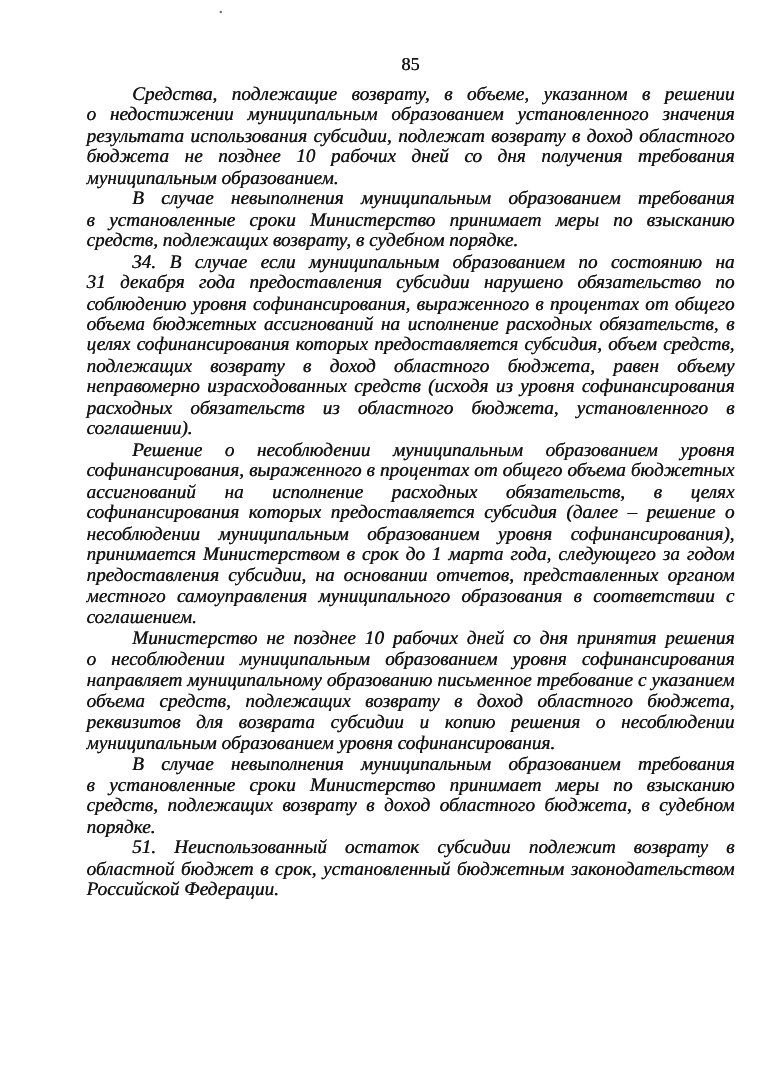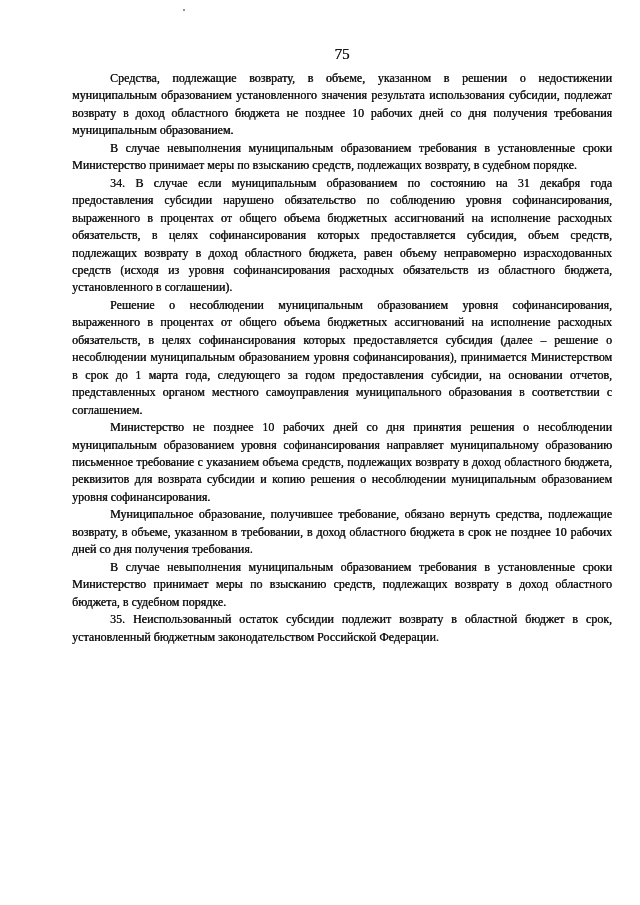--- a/index.html
+++ b/index.html
@@ -29,47 +29,47 @@
   }
   .content {
     position: absolute;
     top: 70px;
     left: 72px;
     width: 540px;
   }
   .content p {
     margin: 0;
     padding: 0;
-    font-size: 12px;
+    font-size: 16px;
     line-height: 17.45px;
     text-align: justify;
     text-align-last: left;
     text-indent: 38px;
+    font-style: italic;
   }
   .speck {
     position: absolute;
     top: 9px;
     left: 183px;
     width: 2px;
     height: 2px;
     background: #6f6f6f;
     border-radius: 50%;
   }
 </style>
 </head>
 <body>
 
 <div class="page" style="color: rgb(22, 22, 22); background: rgb(255, 255, 255);">
   <div class="speck"></div>
 
-  <div class="page-number">75</div>
+  <div class="page-number">85</div>
 
   <div class="content">
     <p>Средства, подлежащие возврату, в объеме, указанном в решении о&nbsp;недостижении муниципальным образованием установленного значения результата использования субсидии, подлежат возврату в доход областного бюджета не&nbsp;позднее 10&nbsp;рабочих дней со дня получения требования муниципальным образованием.</p>
     <p>В случае невыполнения муниципальным образованием требования в&nbsp;установленные сроки Министерство принимает меры по взысканию средств, подлежащих возврату, в судебном порядке.</p>
     <p>34. В случае если муниципальным образованием по состоянию на 31&nbsp;декабря года предоставления субсидии нарушено обязательство по соблюдению уровня софинансирования, выраженного в процентах от общего объема бюджетных ассигнований на исполнение расходных обязательств, в целях софинансирования которых предоставляется субсидия, объем средств, подлежащих возврату в доход областного бюджета, равен объему неправомерно израсходованных средств (исходя из уровня софинансирования расходных обязательств из областного бюджета, установленного в соглашении).</p>
     <p>Решение о несоблюдении муниципальным образованием уровня софинансирования, выраженного в процентах от общего объема бюджетных ассигнований на исполнение расходных обязательств, в целях софинансирования которых предоставляется субсидия (далее – решение о несоблюдении муниципальным образованием уровня софинансирования), принимается Министерством в срок до 1&nbsp;марта года, следующего за годом предоставления субсидии, на основании отчетов, представленных органом местного самоуправления муниципального образования в соответствии с соглашением.</p>
     <p>Министерство не&nbsp;позднее 10&nbsp;рабочих дней со дня принятия решения о&nbsp;несоблюдении муниципальным образованием уровня софинансирования направляет муниципальному образованию письменное требование с указанием объема средств, подлежащих возврату в доход областного бюджета, реквизитов для возврата субсидии и копию решения о несоблюдении муниципальным образованием уровня софинансирования.</p>
-    <p>Муниципальное образование, получившее требование, обязано вернуть средства, подлежащие возврату, в объеме, указанном в требовании, в доход областного бюджета в срок не&nbsp;позднее 10&nbsp;рабочих дней со дня получения требования.</p>
     <p>В случае невыполнения муниципальным образованием требования в&nbsp;установленные сроки Министерство принимает меры по взысканию средств, подлежащих возврату в доход областного бюджета, в судебном порядке.</p>
-    <p>35. Неиспользованный остаток субсидии подлежит возврату в областной бюджет в срок, установленный бюджетным законодательством Российской Федерации.</p>
+    <p>51. Неиспользованный остаток субсидии подлежит возврату в областной бюджет в срок, установленный бюджетным законодательством Российской Федерации.</p>
   </div>
 </div>
 
 </body></html>

